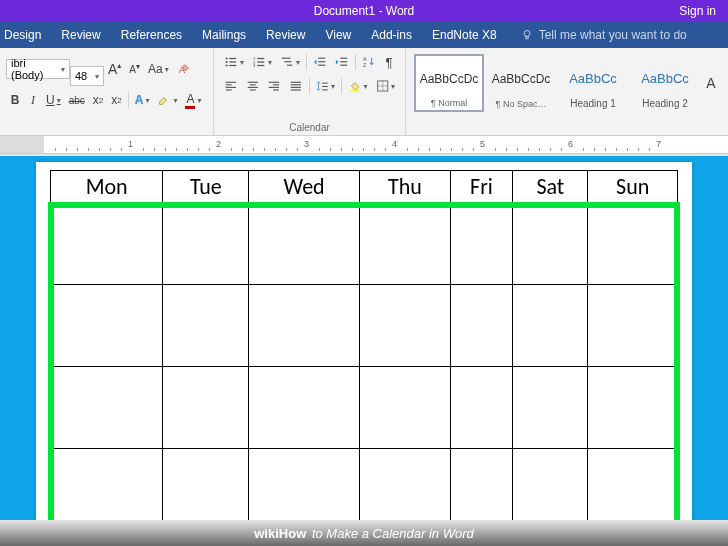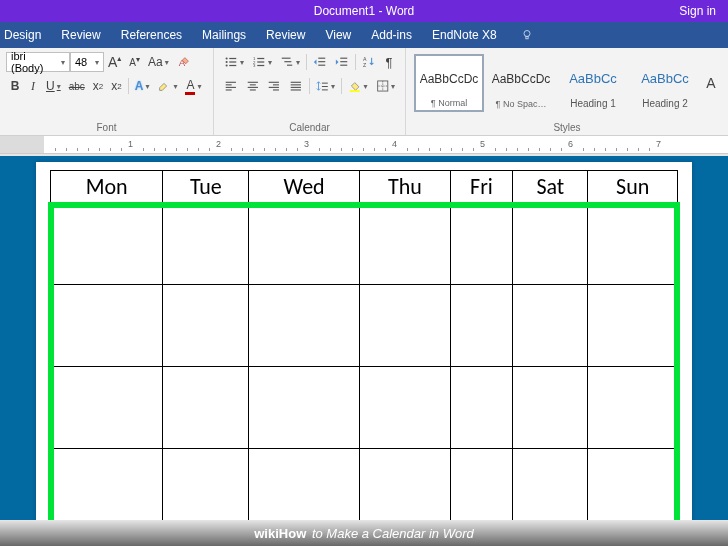--- a/index.html
+++ b/index.html
@@ -18,21 +18,21 @@
 
 
 .ribbon { background: #f3f3f3; height: 88px; border-bottom: 1px solid #d0d0d0; display: flex; }
 .group { border-right: 1px solid #d8d8d8; padding: 4px 6px 2px 6px; display: flex; flex-direction: column; justify-content: space-between; }
 .group-label { text-align: center; font-size: 10px; color: #6a6a6a; margin-top: 2px; }
 .group-rows { display: flex; flex-direction: column; gap: 4px; }
 .row { display: flex; align-items: center; }
 
 .font-combo { background: #fff; border: 1px solid #c0c0c0; height: 20px; font-size: 11px; padding: 0 4px; display: flex; align-items: center; justify-content: space-between; }
 .font-name { width: 64px; }
-.font-size { width: 34px; }
+.font-size { width: 34px; margin-top: 14px; }
 .caret { font-size: 8px; color: #666; margin-left: 2px; }
 
 .btn { height: 20px; min-width: 18px; padding: 0 3px; display: flex; align-items: center; justify-content: center; font-size: 12px; color: #444; cursor: pointer; border: 1px solid transparent; }
 .sep { width: 1px; height: 16px; background: #d0d0d0; margin: 0 2px; }
 
 .icon { width: 14px; height: 14px; display: block; }
 
 .styles-gallery { display: flex; gap: 2px; align-items: center; height: 62px; padding: 2px; }
 .style-item { width: 70px; height: 58px; border: 1px solid transparent; display: flex; flex-direction: column; align-items: center; justify-content: space-between; padding: 4px 2px 2px; cursor: pointer; }
 .style-item.selected { border: 2px solid #9aa7b8; background: #fff; }
@@ -43,21 +43,21 @@
 
 
 .ruler { height: 18px; background: #fff; border-bottom: 1px solid #ccc; position: relative; font-size: 9px; color: #666; }
 .ruler-gray { position: absolute; top: 0; bottom: 0; background: #dcdcdc; }
 .ruler-left { left: 0; width: 44px; }
 .ruler-ticks { position: absolute; left: 44px; right: 0; top: 0; bottom: 0; }
 .tick-major { position: absolute; top: 3px; font-size: 9px; }
 .tick-minor { position: absolute; top: 12px; width: 1px; height: 3px; background: #999; }
 
 
-.doc-area { position: absolute; top: 156px; left: 0; right: 0; bottom: 26px; background: #0369a1; overflow: hidden; }
+.doc-area { position: absolute; top: 156px; left: 0; right: 0; bottom: 26px; background: #0ea5e9; overflow: hidden; }
 .page { position: absolute; top: 6px; left: 36px; width: 656px; height: 420px; background: #fff; box-shadow: 0 0 4px rgba(0,0,0,0.2); }
 
 .calendar { position: absolute; top: 8px; left: 14px; width: 628px; border-collapse: collapse; }
 .calendar th, .calendar td { border: 1px solid #000; }
 .calendar th { font-family: "Calibri", sans-serif; font-size: 22px; font-weight: 400; text-align: center; padding: 2px 0; height: 30px; }
 .calendar td { height: 82px; }
 
 .highlight { position: absolute; border: 6px solid #00e43a; pointer-events: none; }
 
 
@@ -79,20 +79,21 @@
   <span class="tab">Mailings</span>
   <span class="tab">Review</span>
   <span class="tab">View</span>
   <span class="tab">Add-ins</span>
   <span class="tab">EndNote X8</span>
   <span class="tellme">
     <svg class="lightbulb" viewBox="0 0 16 16">
         <circle cx="8" cy="6" r="4" fill="none" stroke="#c7d6ec" stroke-width="1.2"></circle>
         <rect x="6.5" y="10" width="3" height="3" fill="none" stroke="#c7d6ec" stroke-width="1.2"></rect>
       </svg>
+    <span>Tell me what you want to do</span>
   </span>
 </div>
 
 <div class="ribbon">
 
   <div class="group" style="width:218px">
     <div class="group-rows">
       <div class="row">
         <div class="font-combo font-name">
           <span>ibri (Body)</span>
@@ -147,21 +148,20 @@
               <path d="M3 10l5-5 3 3-5 5H3z" fill="#ffe97f" stroke="#777" stroke-width="0.8"></path>
             </svg>
             <span class="caret">▾</span>
         </span>
         <span class="btn">
             <span style="border-bottom:3px solid #c00000;padding:0 1px">A</span>
             <span class="caret">▾</span>
           </span>
       </div>
     </div>
-    <div class="group-label">Font</div>
   </div>
 
   <div class="group" style="width:192px">
     <div class="group-rows">
       <div class="row">
         <span class="btn">
             <svg class="icon" viewBox="0 0 16 16">
               <circle cx="3" cy="4" r="1.2" fill="#555"></circle>
               <rect x="6" y="3.3" width="8" height="1.4" fill="#555"></rect>
               <circle cx="3" cy="8" r="1.2" fill="#555"></circle>
@@ -296,21 +296,20 @@
         <div class="style-item heading">
           <div class="style-preview">AaBbCc</div>
           <div class="style-name">Heading 1</div>
         </div>
         <div class="style-item heading">
           <div class="style-preview">AaBbCc</div>
           <div class="style-name">Heading 2</div>
         </div>
         <div class="btn" style="height: 58px; font-size: 14px;">A</div>
       </div>
-    <div class="group-label">Styles</div>
   </div>
 
 </div>
 
 <div class="ruler">
   <div class="ruler-gray ruler-left"></div>
   <div class="ruler-ticks" id="ruler-ticks">
       <span class="tick-major" style="left: 84px;">1</span>
       <span class="tick-minor" style="left: 11px;"></span>
       <span class="tick-minor" style="left: 22px;"></span>

